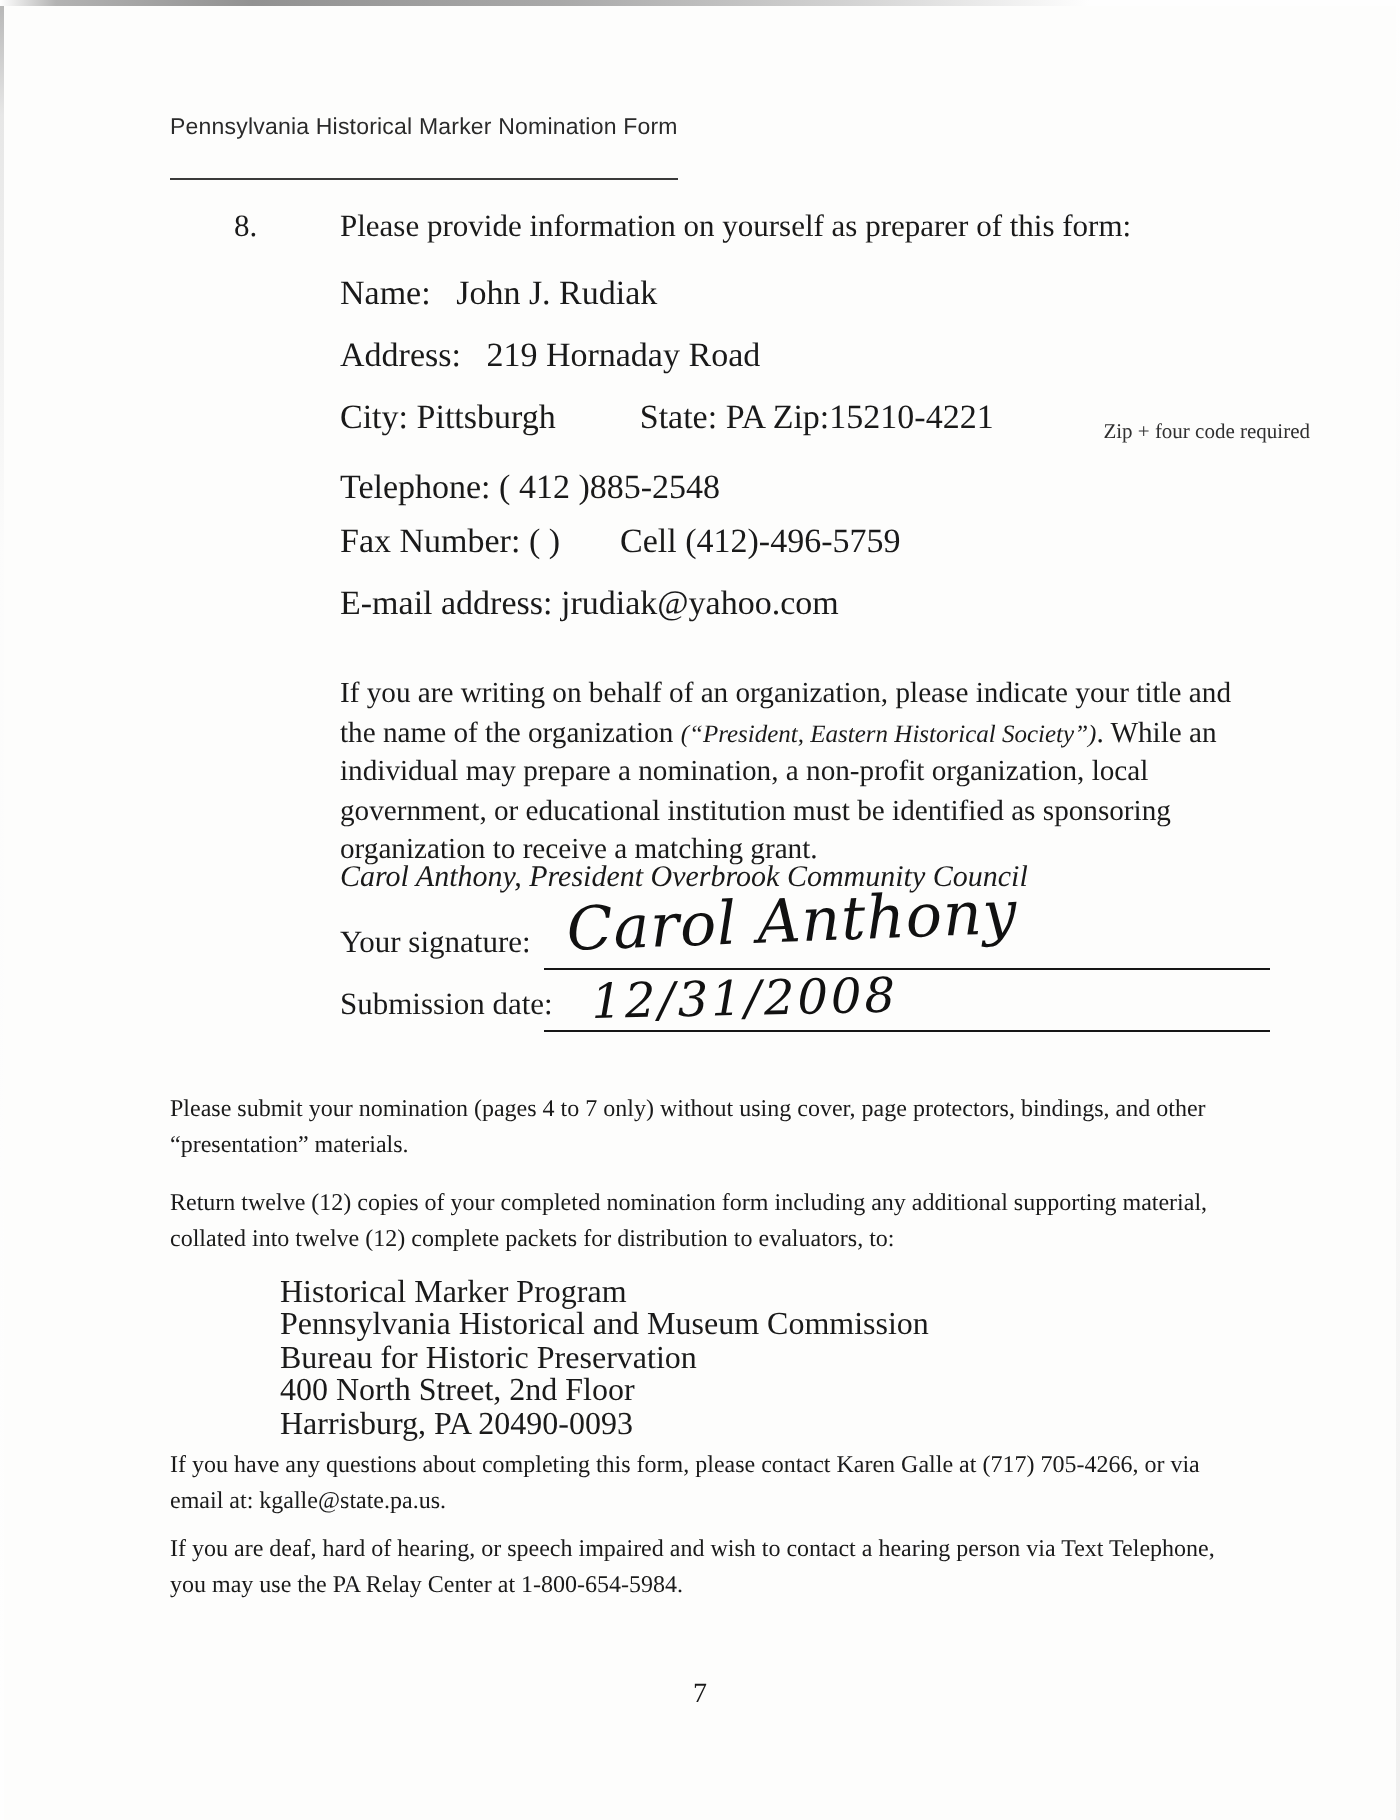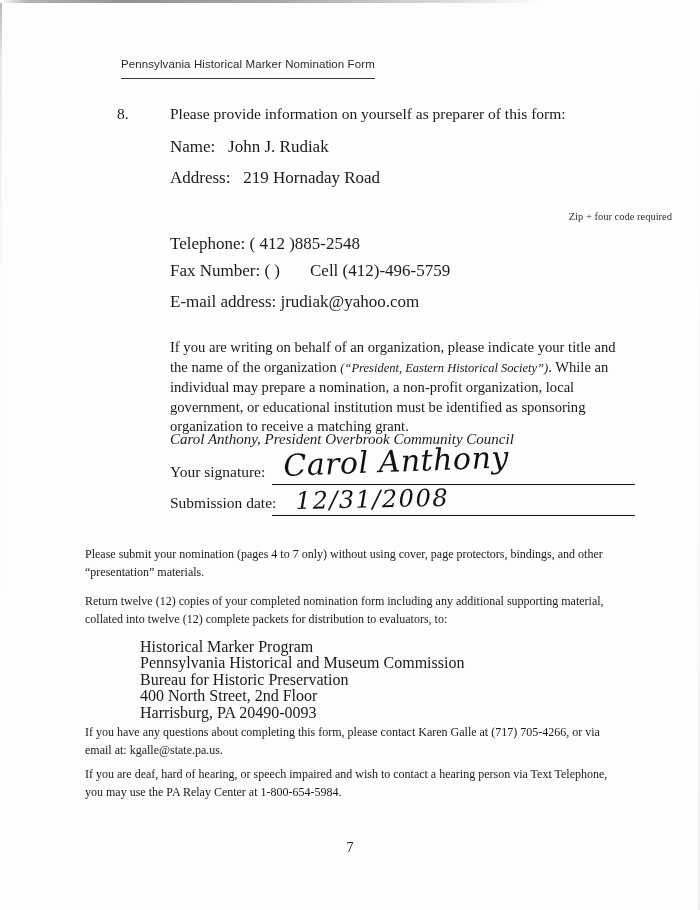--- a/index.html
+++ b/index.html
@@ -46,23 +46,22 @@
   
   .doc-header {
     position: absolute;
     left: 85px;
     top: 58px;
     font-family: "Liberation Sans", "DejaVu Sans", sans-serif;
     font-size: 11.5px;
     letter-spacing: .1px;
     color: #2a2a2a;
     border-bottom: 1px solid #3a3a3a;
-    padding-bottom: 8px;
+    padding-bottom: 19px;
     display: inline-block;
-    margin-left: 36px;
   }
 
   
   .q-number {
     position: absolute;
     left: 117px;
     top: 105px;
     font-size: 15.5px;
   }
   .q-prompt {
@@ -84,21 +83,21 @@
   .f-city    { top: 199px; }
   .f-phone   { top: 234px; }
   .f-fax     { top: 261px; }
   .f-email   { top: 292px; }
 
   .gap-sm { display: inline-block; width: 42px; }
   .gap-md { display: inline-block; width: 30px; }
 
   .zip-note {
     position: absolute;
-    right: 28px;
+    right: 45px;
     top: 211px;
     font-size: 10.5px;
     color: #303030;
     white-space: nowrap;
     margin-left: 12px;
   }
 
   
   .org-para {
     position: absolute;
@@ -212,20 +211,26 @@
     &nbsp;
     <span>John J. Rudiak</span>
   </div>
 
   <div class="field-line f-address">
     <span>Address:</span>
     &nbsp;
     <span>219 Hornaday Road</span>
   </div>
 
+  <div class="field-line f-city">
+    <span>City:</span>
+    <span>Pittsburgh</span><span class="gap-sm"></span><span>State:</span>
+    <span>PA</span>
+    <span>Zip:</span><span>15210-4221</span>
+  </div>
 
   <div class="zip-note">Zip + four code required</div>
 
   <div class="field-line f-phone">
     <span>Telephone:</span>
     <span>( 412  )</span><span>885-2548</span>
   </div>
 
   <div class="field-line f-fax">
     <span>Fax Number:</span>

